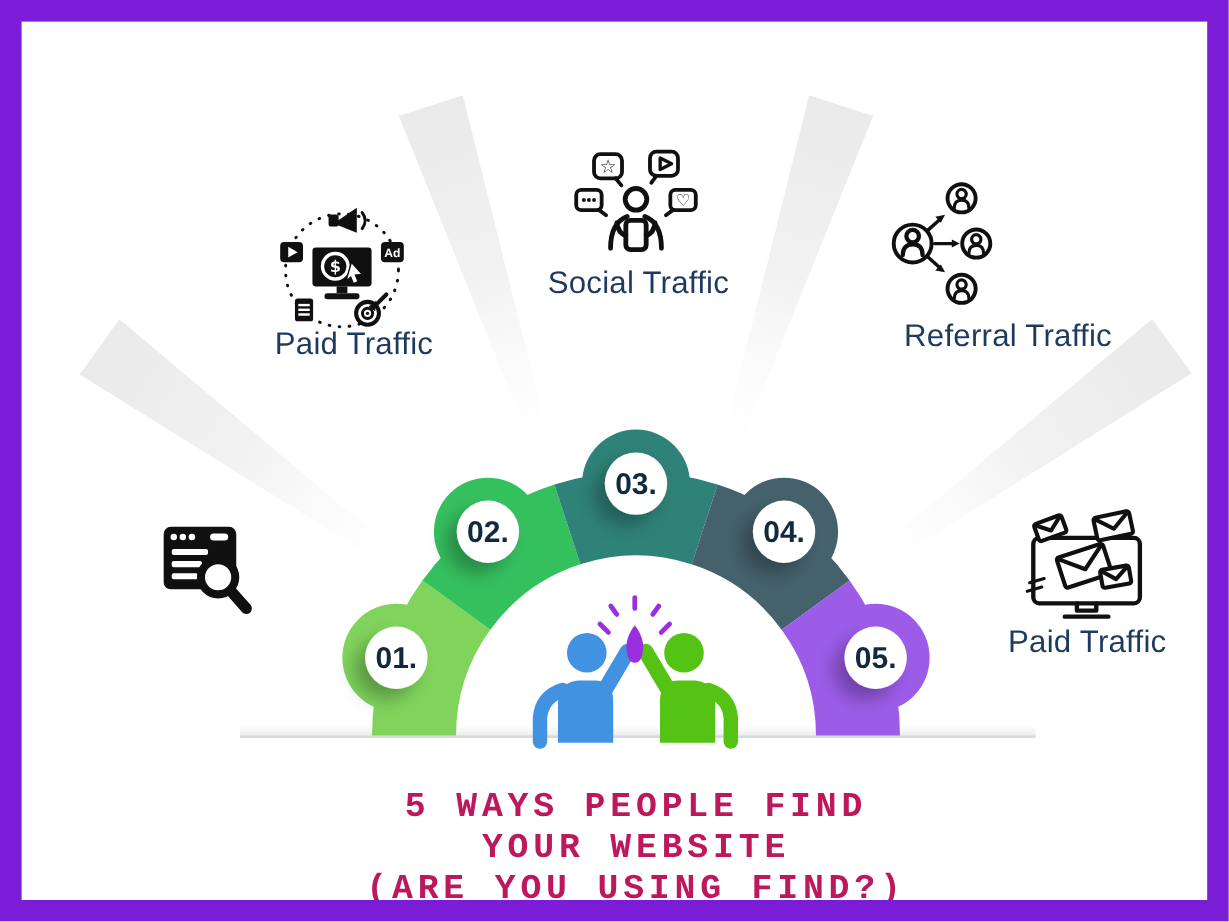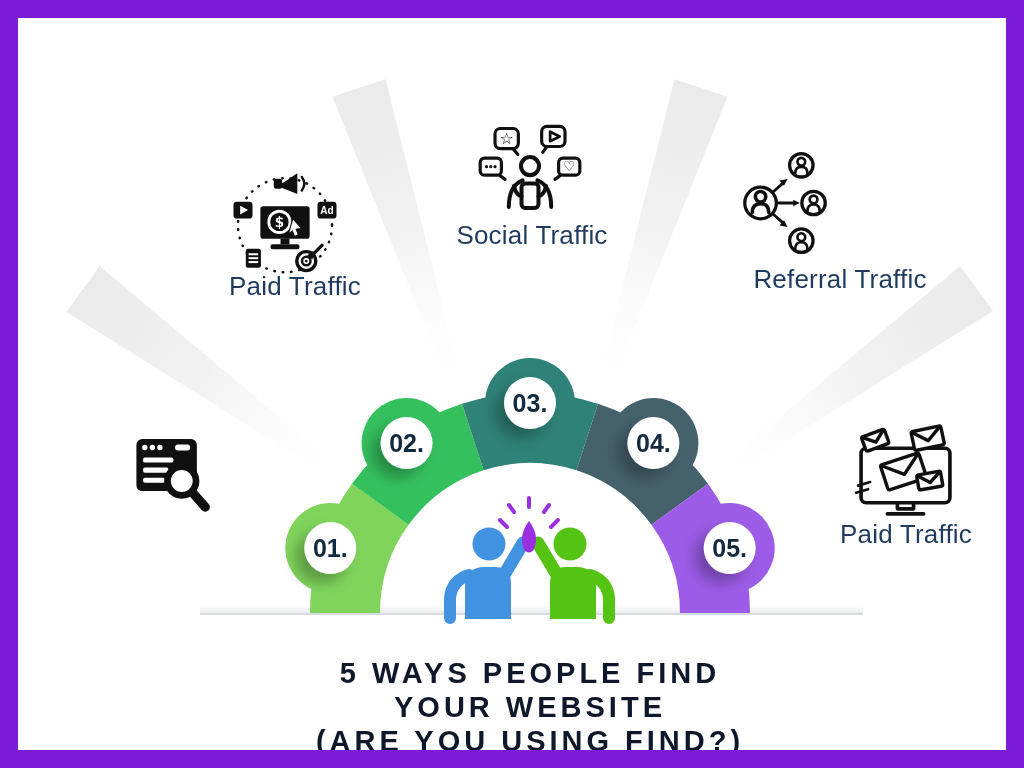--- a/index.html
+++ b/index.html
@@ -10,21 +10,21 @@
   }
   .scene{position:absolute;left:0;top:0;width:1024px;height:768px;}
   .icon-wrap{position:absolute;}
   .method-label{
     position:absolute;transform:translateX(-50%);white-space:nowrap;
     font-size:26px;color:#1e3a5f;letter-spacing:0.2px;
   }
   .title{
     position:absolute;left:512px;top:638px;transform:translateX(-50%);
     width:620px;text-align:center;font-weight:700;font-size:29px;
-    letter-spacing:4px;line-height:34px;color:#0f172a;
+    letter-spacing:4px;line-height:34px;color:#be185d;font-family:Liberation Mono, monospace;
   }
   .badge-num{
     font-family:"Liberation Sans",sans-serif;font-weight:700;font-size:25px;
     fill:#112a40;text-anchor:middle;
   }
   .glyph{font-family:"DejaVu Sans",sans-serif;}
   .ic-stroke{stroke:#101010;fill:none;stroke-linecap:round;stroke-linejoin:round;}
 </style>
 </head>
 <body>

